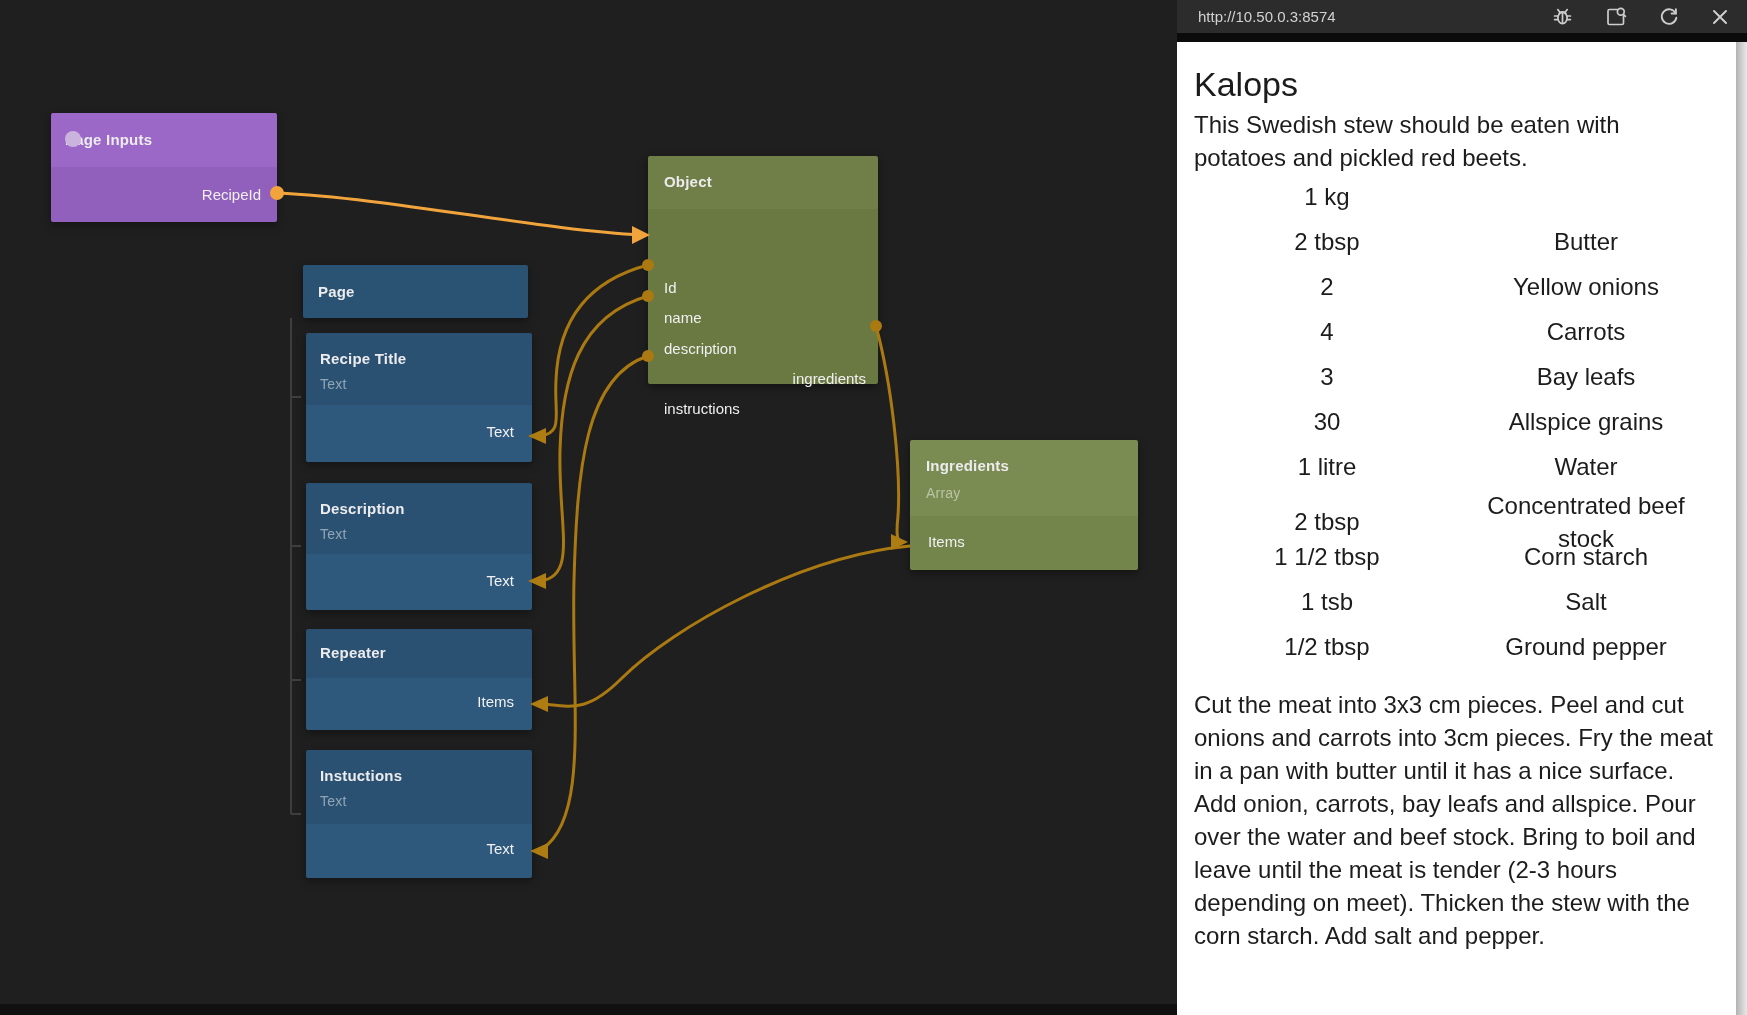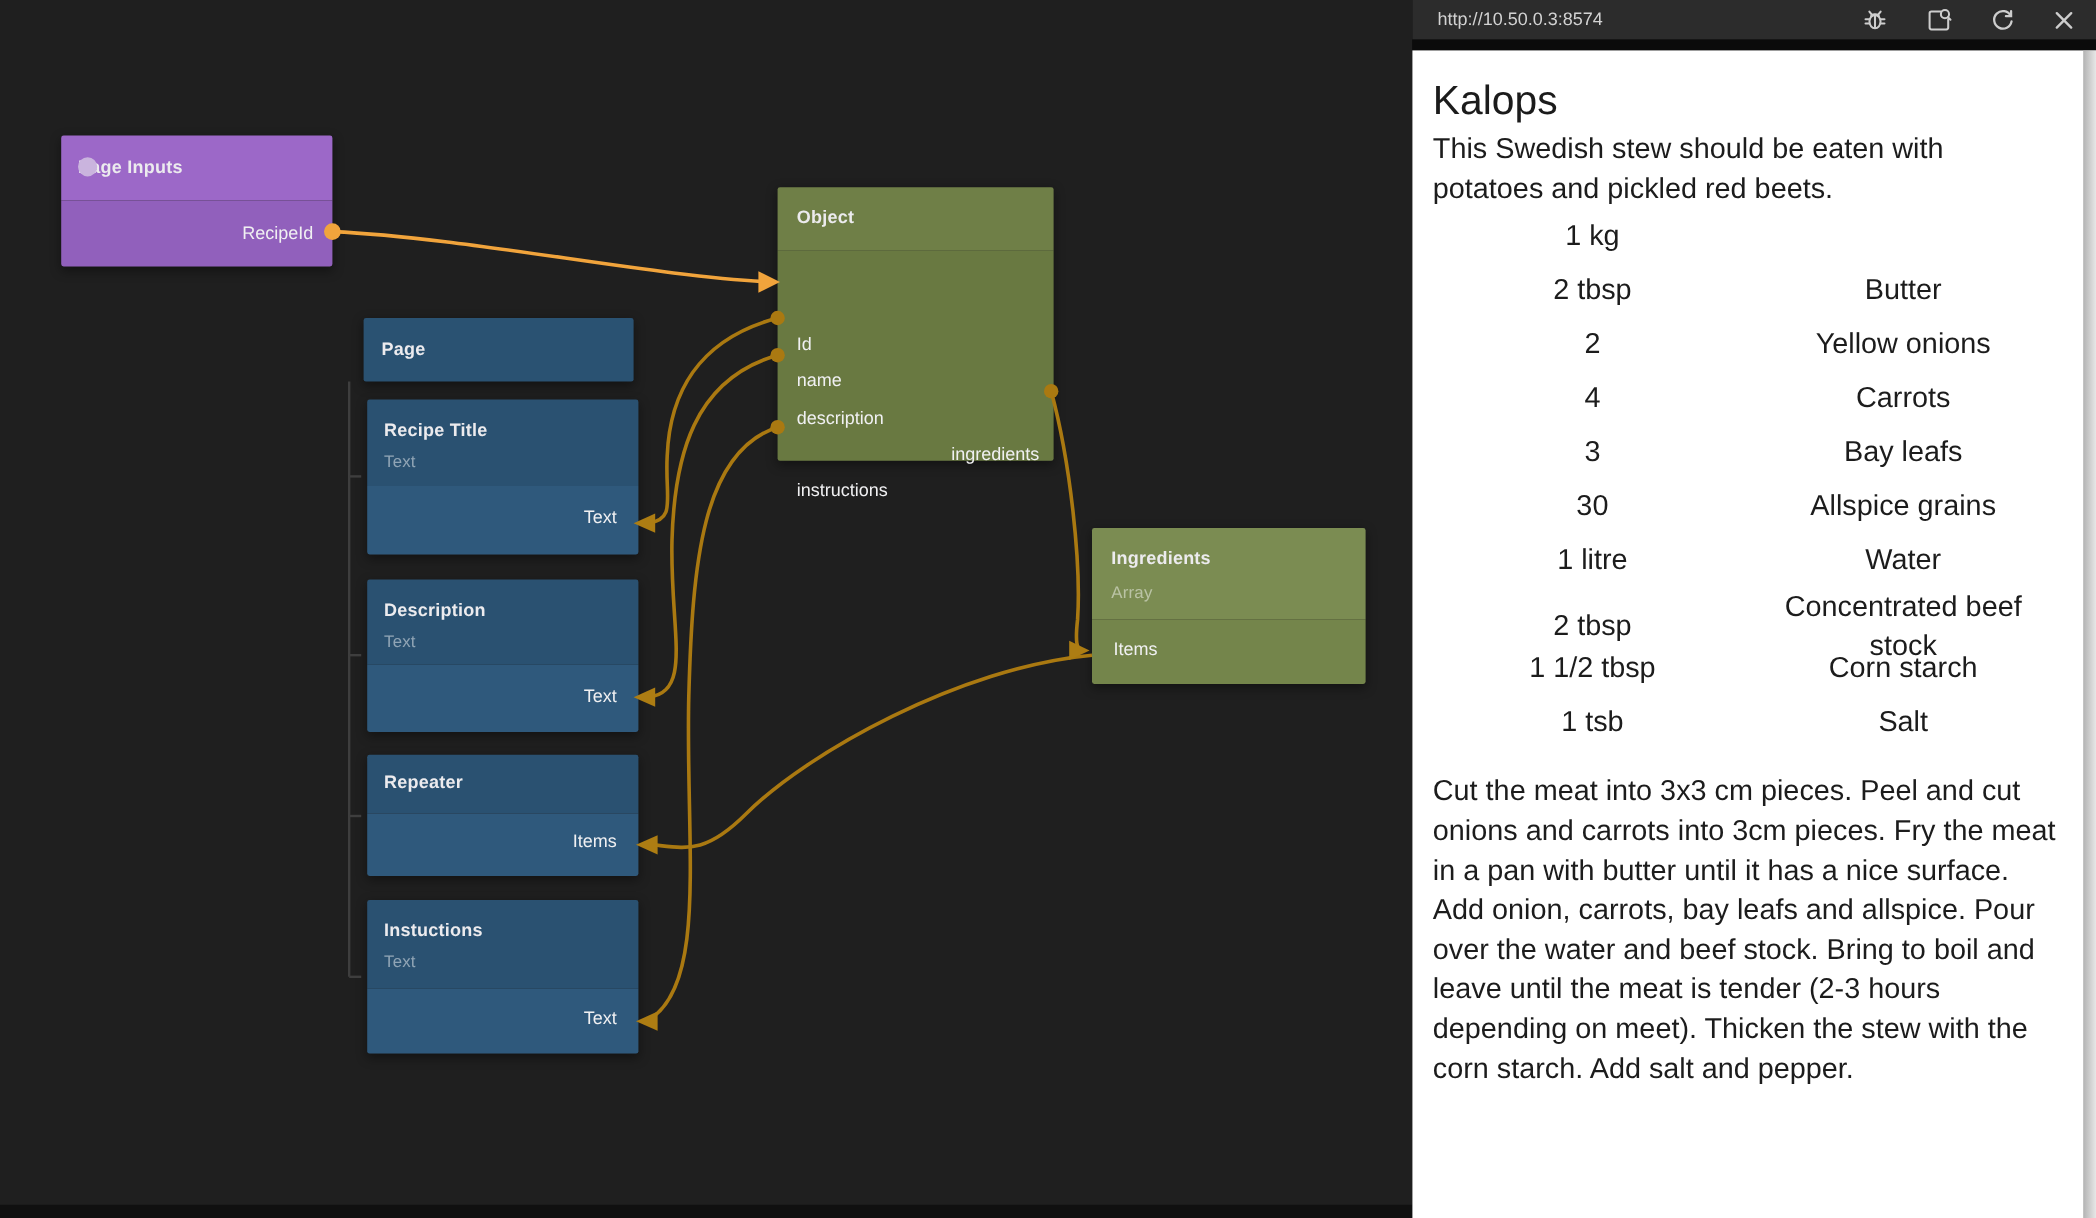--- a/index.html
+++ b/index.html
@@ -275,20 +275,24 @@
               <div class="nm">Concentrated beef stock</div>
             </div>
             <div class="ingrow">
               <div class="qty">1 1/2 tbsp</div>
               <div class="nm">Corn starch</div>
             </div>
             <div class="ingrow">
               <div class="qty">1 tsb</div>
               <div class="nm">Salt</div>
             </div>
+            <div class="ingrow">
+              <div class="qty">1/2 tbsp</div>
+              <div class="nm">Ground pepper</div>
+            </div>
           </div>
         <p class="pinstr">Cut the meat into 3x3 cm pieces. Peel and cut onions and carrots into 3cm pieces. Fry the meat in a pan with butter until it has a nice surface. Add onion, carrots, bay leafs and allspice. Pour over the water and beef stock. Bring to boil and leave until the meat is tender (2-3 hours depending on meet). Thicken the stew with the corn starch. Add salt and pepper.</p>
       </div>
       <div class="sb"></div>
     </div>
   </div>
 
 </div>
 
 </body></html>

